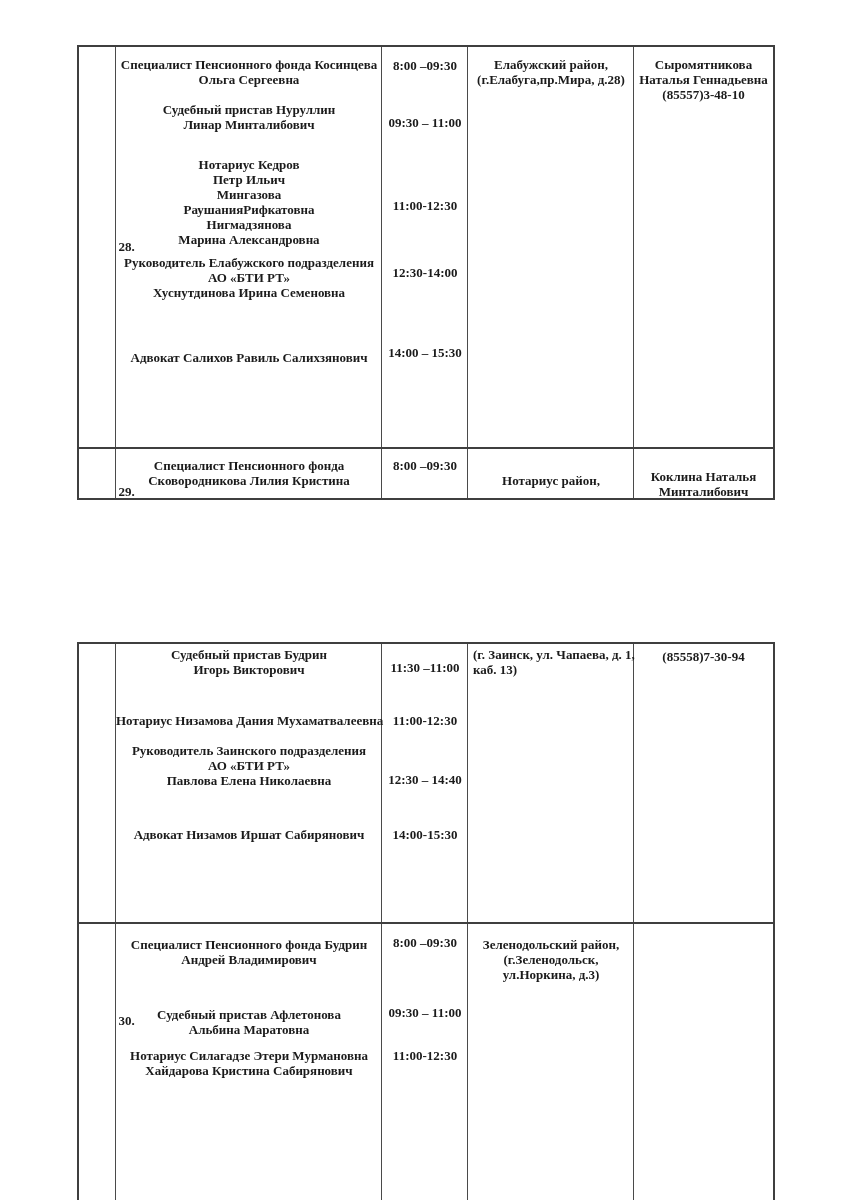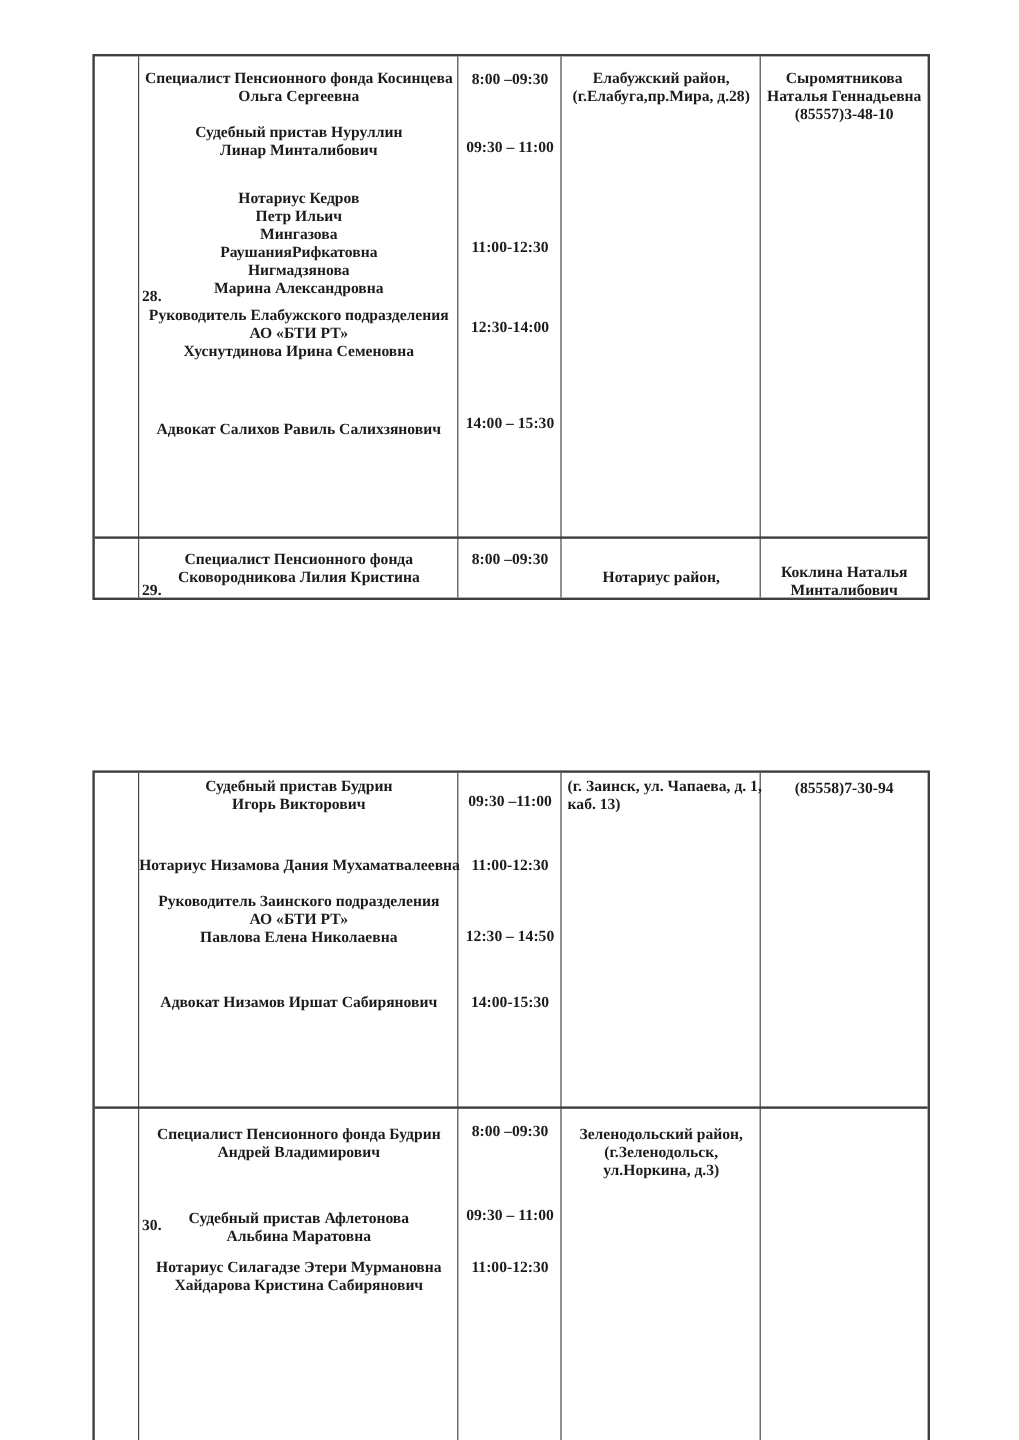--- a/index.html
+++ b/index.html
@@ -105,29 +105,29 @@
 
   <div class="frag frag-2">
     <div class="vline" style="left:36px"></div>
     <div class="vline" style="left:302px"></div>
     <div class="vline" style="left:388px"></div>
     <div class="vline" style="left:554px"></div>
     <div class="hline" style="top:278px"></div>
 
     <div class="txt c2" style="top:3px">Судебный пристав Будрин
 Игорь Викторович</div>
-    <div class="txt c3" style="top:16px">09:30 –11:00</div>
+    <div class="txt c3" style="top:16px">11:30 –11:00</div>
 
     <div class="txt c2" style="top:69px">Нотариус Низамова Дания Мухаматвалеевна</div>
     <div class="txt c3" style="top:69px">11:00-12:30</div>
 
     <div class="txt c2" style="top:99px">Руководитель Заинского подразделения
 АО «БТИ РТ»
 Павлова Елена Николаевна</div>
-    <div class="txt c3" style="top:128px">12:30 – 14:50</div>
+    <div class="txt c3" style="top:128px">12:30 – 14:40</div>
 
     <div class="txt c2" style="top:183px">Адвокат Низамов Иршат Сабирянович</div>
     <div class="txt c3" style="top:183px">14:00-15:30</div>
 
     <div class="txt c4 al" style="top:3px">(г. Заинск, ул. Чапаева, д. 1,
 каб. 13)</div>
     <div class="txt c5" style="top:5px">(85558)7-30-94</div>
 
     <div class="txt c1" style="top:369px">30.</div>
 

